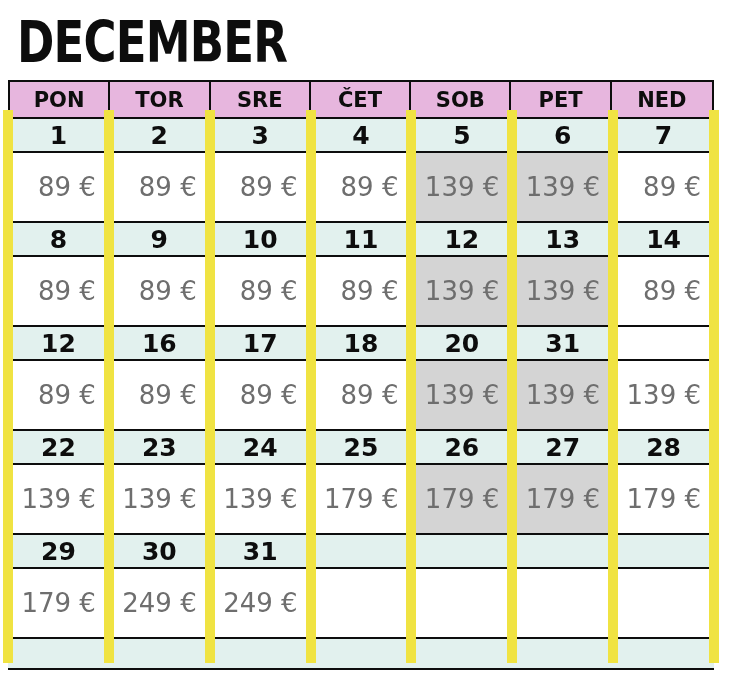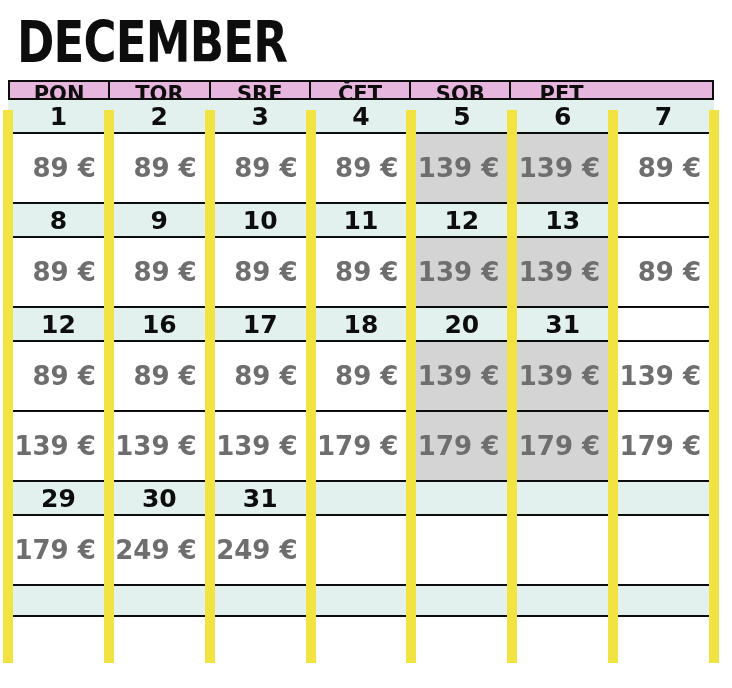--- a/index.html
+++ b/index.html
@@ -19,29 +19,29 @@
     font-size:57px;font-weight:bold;color:var(--line);
     line-height:1;letter-spacing:-1px;
     transform:scaleX(0.79);transform-origin:left top;
     white-space:nowrap;
   }
 
   .cal{position:absolute;left:8px;top:80px;width:706px;box-sizing:border-box;}
   .row{display:grid;grid-template-columns:repeat(7,1fr);box-sizing:border-box;}
   .row > div{box-sizing:border-box;display:flex;align-items:center;justify-content:center;}
 
-  .hrow{height:20px;background:var(--header_bg);border:2px solid var(--line);}
+  .hrow{height:39px;background:var(--header_bg);border:2px solid var(--line);}
   .hcell{font-size:21px;font-weight:bold;color:var(--line);border-right:2px solid var(--line);}
   .hcell:last-child{border-right:none;}
 
   .drow{height:34px;border-bottom:2px solid var(--line);}
   .dcell{background:var(--day_bg);font-size:25px;font-weight:bold;color:var(--line);}
 
   .prow{height:70px;border-bottom:2px solid var(--line);}
-  .pcell{background:#ffffff;font-size:26px;font-weight:bold;color:var(--price_text);
+  .pcell{background:#ffffff;font-size:26px;font-weight:normal;color:var(--price_text);
          justify-content:flex-end !important;padding-right:13px;}
   .pcell.wk{background:var(--weekend_bg);}
 
   .frow{height:31px;border-bottom:2px solid var(--line);}
   .fcell{background:var(--day_bg);}
 
   .stripe{position:absolute;top:110px;width:10px;height:553px;background:var(--stripe);z-index:5;}
   .s0{left:3px;}  .s1{left:104px;} .s2{left:205px;} .s3{left:306px;}
   .s4{left:406px;} .s5{left:507px;} .s6{left:608px;} .s7{left:709px;}
 </style>
@@ -54,20 +54,21 @@
 
   <div class="cal">
 
     <div class="row hrow">
       <div class="hcell">PON</div>
       <div class="hcell">TOR</div>
       <div class="hcell">SRE</div>
       <div class="hcell">ČET</div>
       <div class="hcell">SOB</div>
       <div class="hcell">PET</div>
+      <div class="hcell">NED</div>
     </div>
 
     <div class="row drow">
       <div class="dcell">1</div>
       <div class="dcell">2</div>
       <div class="dcell">3</div>
       <div class="dcell">4</div>
       <div class="dcell">5</div>
       <div class="dcell">6</div>
       <div class="dcell">7</div>
@@ -82,20 +83,21 @@
       <div class="pcell">89 €</div>
     </div>
 
     <div class="row drow">
       <div class="dcell">8</div>
       <div class="dcell">9</div>
       <div class="dcell">10</div>
       <div class="dcell">11</div>
       <div class="dcell">12</div>
       <div class="dcell">13</div>
+      <div class="dcell">14</div>
     </div>
     <div class="row prow">
       <div class="pcell">89 €</div>
       <div class="pcell">89 €</div>
       <div class="pcell">89 €</div>
       <div class="pcell">89 €</div>
       <div class="pcell wk">139 €</div>
       <div class="pcell wk">139 €</div>
       <div class="pcell">89 €</div>
     </div>
@@ -111,20 +113,29 @@
     <div class="row prow">
       <div class="pcell">89 €</div>
       <div class="pcell">89 €</div>
       <div class="pcell">89 €</div>
       <div class="pcell">89 €</div>
       <div class="pcell wk">139 €</div>
       <div class="pcell wk">139 €</div>
       <div class="pcell">139 €</div>
     </div>
 
+    <div class="row drow">
+      <div class="dcell">22</div>
+      <div class="dcell">23</div>
+      <div class="dcell">24</div>
+      <div class="dcell">25</div>
+      <div class="dcell">26</div>
+      <div class="dcell">27</div>
+      <div class="dcell">28</div>
+    </div>
     <div class="row prow">
       <div class="pcell">139 €</div>
       <div class="pcell">139 €</div>
       <div class="pcell">139 €</div>
       <div class="pcell">179 €</div>
       <div class="pcell wk">179 €</div>
       <div class="pcell wk">179 €</div>
       <div class="pcell">179 €</div>
     </div>
 

